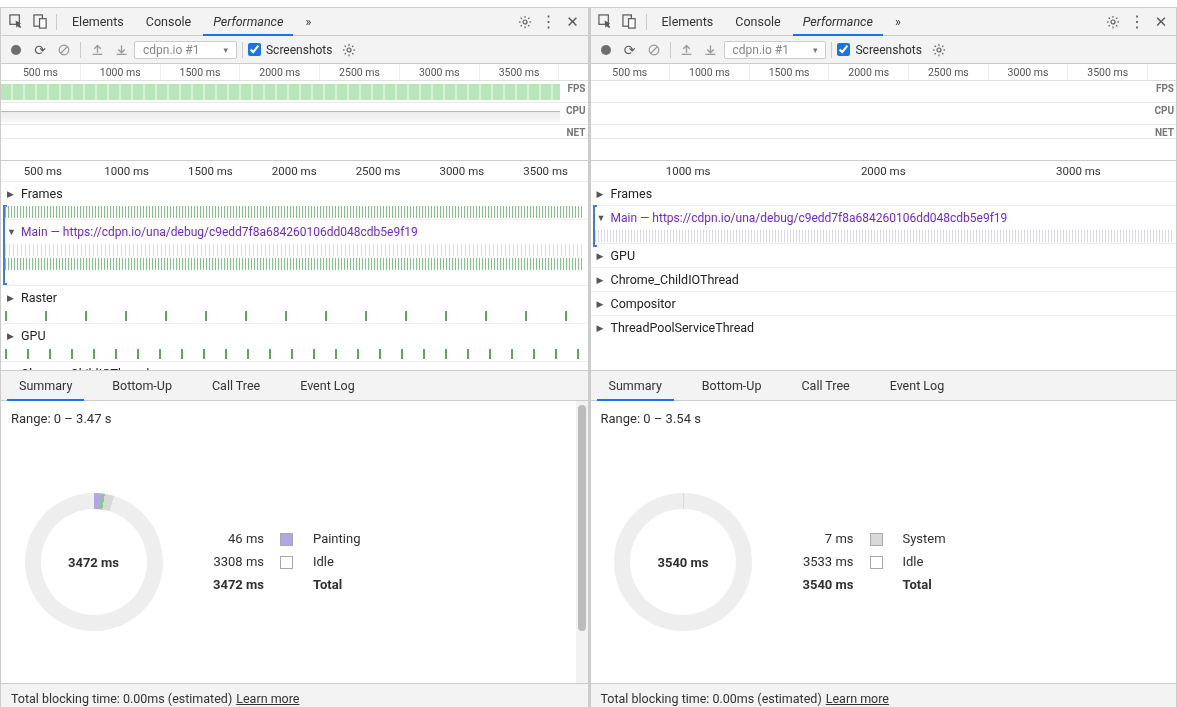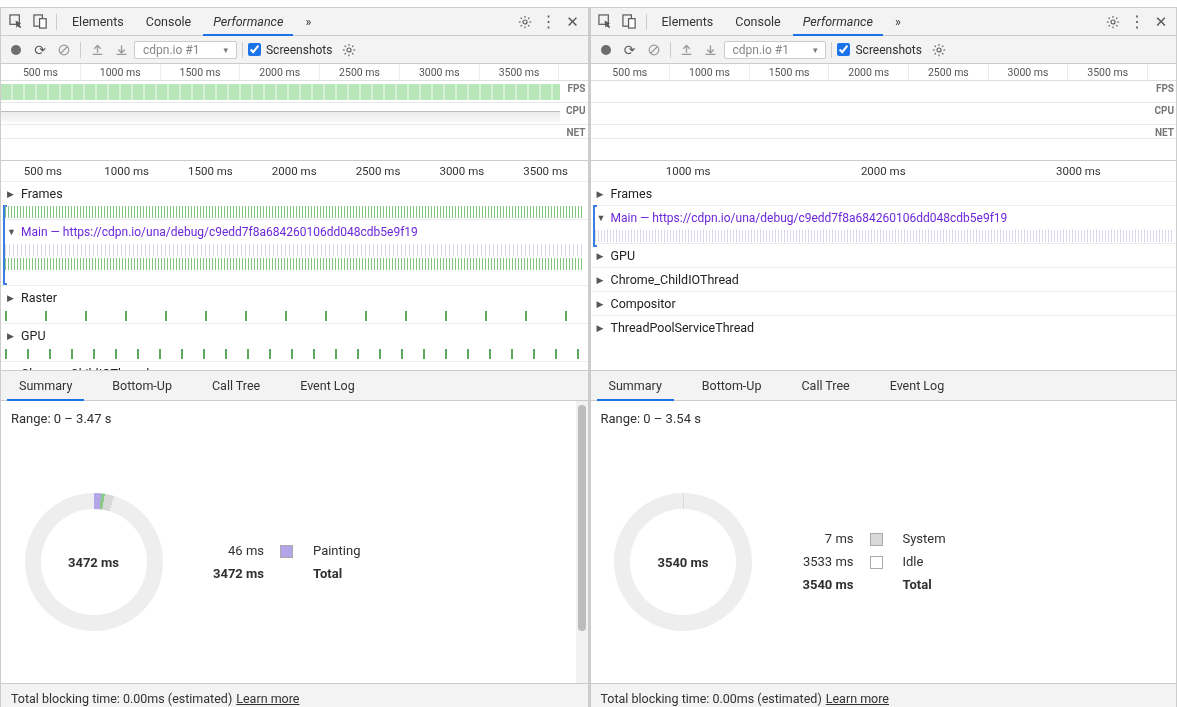--- a/index.html
+++ b/index.html
@@ -441,20 +441,25 @@
           <div style="position:absolute;inset:16px;background:#fff;border-radius:50%;"></div>
         </div>
         <div class="donut-center">3472 ms</div>
       </div>
       <table class="legend-tbl">
         <tbody>
             <tr>
               <td class="ms">46 ms</td>
               <td><span class="sq" style="background:#b4a4e8"></span></td>
               <td>Painting</td>
+            </tr>
+        <tr>
+              <td class="ms">3308 ms</td>
+              <td><span class="sq" style="background:#fff"></span></td>
+              <td>Idle</td>
             </tr>
         <tr class="total">
               <td class="ms">3472 ms</td>
               <td></td>
               <td>Total</td>
             </tr>
       </tbody>
         </table>
     </div>
     <div class="vscroll">

